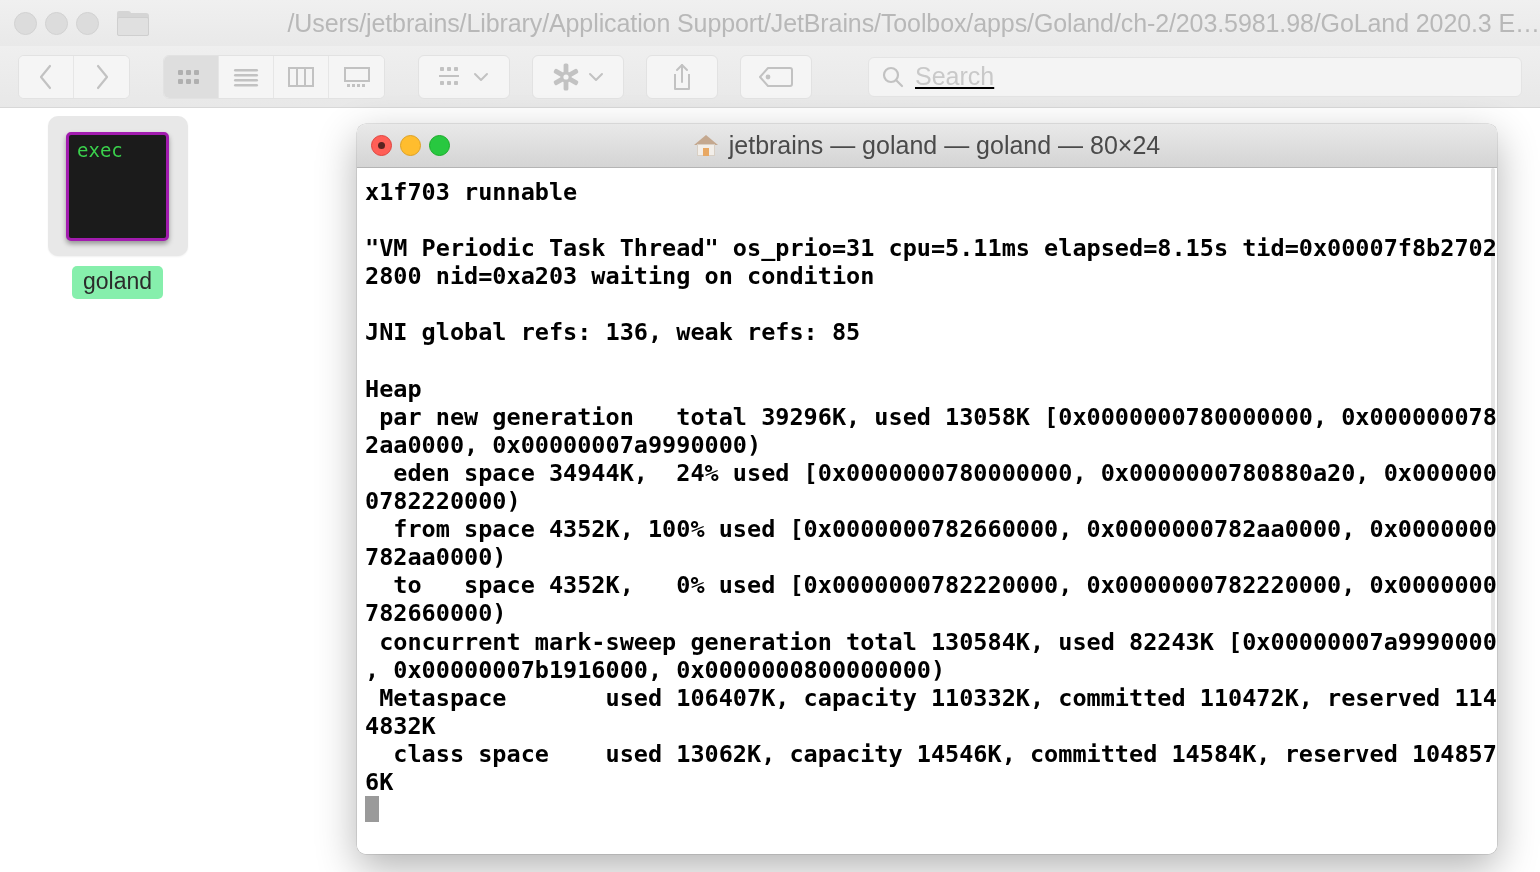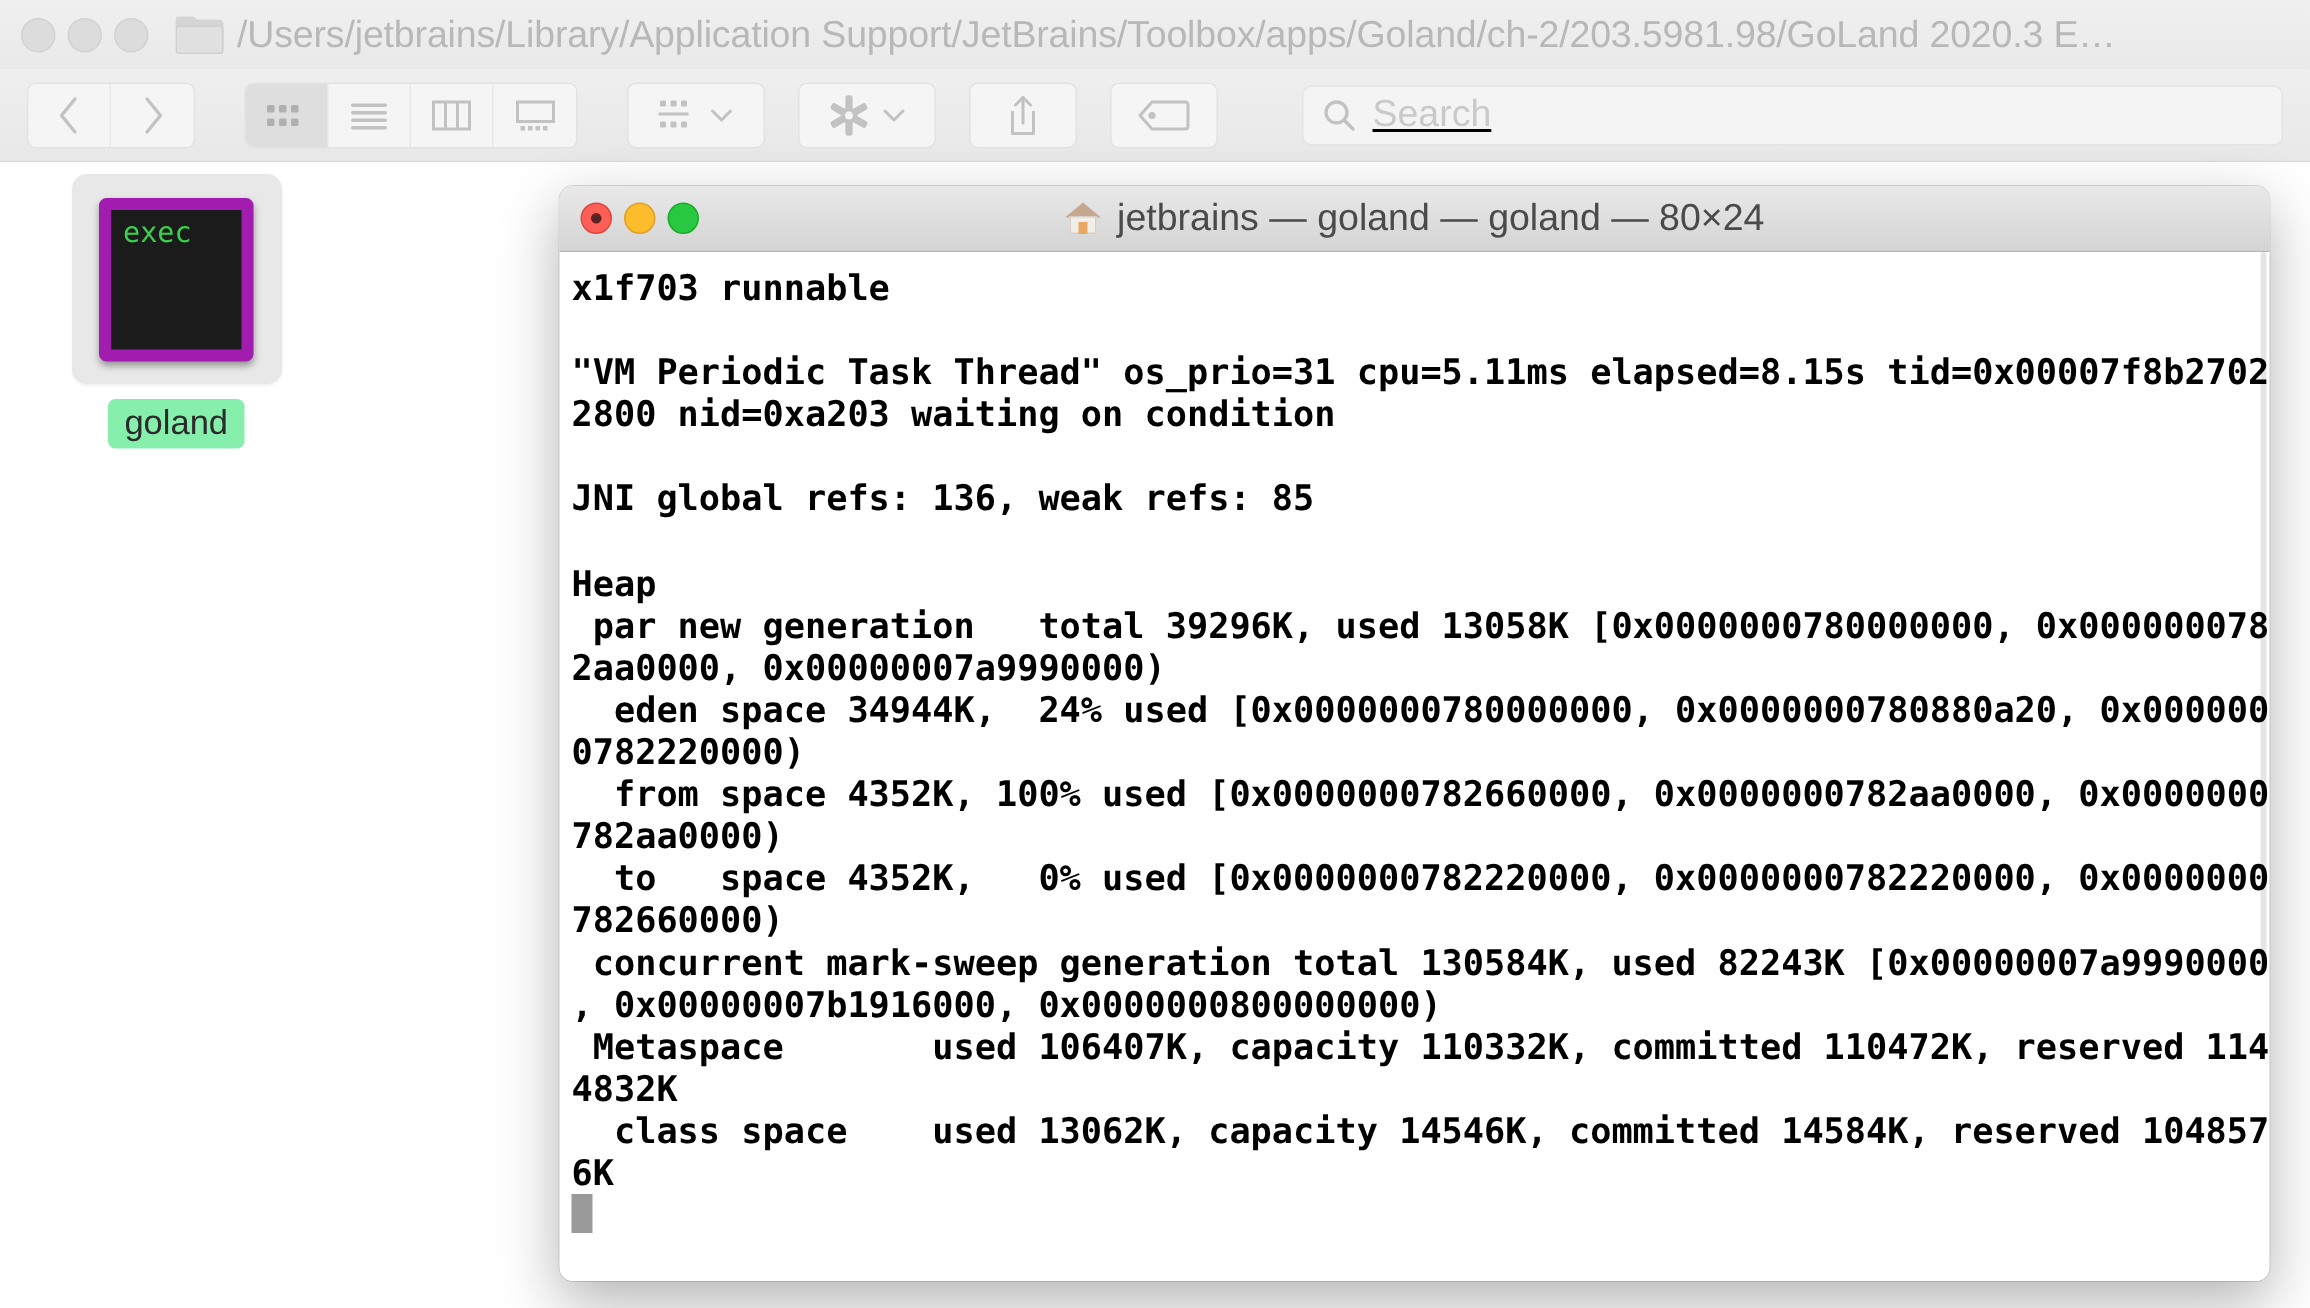--- a/index.html
+++ b/index.html
@@ -44,20 +44,21 @@
     background: #dcdcdc;
     border: 1px solid #d2d2d2;
   }
   .finder-path {
     display: flex;
     align-items: center;
     margin-left: 18px;
     gap: 9px;
     overflow: hidden;
     flex: 1;
+    justify-content: space-between;
   }
   .folder-icon {
     width: 32px; height: 25px;
     position: relative;
     flex: 0 0 auto;
   }
   .folder-icon .back {
     position: absolute;
     left: 0; top: 2px;
     width: 32px; height: 23px;
@@ -171,21 +172,21 @@
     background: #e8e8e8;
     border-radius: 10px;
     display: flex;
     align-items: center;
     justify-content: center;
     box-shadow: 0 1px 2px rgba(0,0,0,0.06);
   }
   .exec-screen {
     width: 103px; height: 109px;
     background: #1b1b1b;
-    border: 8px solid #a21caf;
+    border: 3px solid #a21caf;
     border-radius: 5px;
     box-sizing: border-box;
     box-shadow: 0 3px 5px rgba(0,0,0,0.35);
     padding: 5px 0 0 8px;
   }
   .exec-text {
     color: #3ad14c;
     font-family: "DejaVu Sans Mono", monospace;
     font-size: 19px;
     line-height: 20px;
@@ -196,21 +197,21 @@
     color: #2b2b2b;
     background: #86efac;
     padding: 2px 11px 4px 11px;
     border-radius: 5px;
     white-space: nowrap;
   }
 
   
   .terminal-window {
     position: absolute;
-    left: 373px; top: 124px;
+    left: 357px; top: 124px;
     width: 1140px; height: 730px;
     border-radius: 9px;
     background: #ffffff;
     box-shadow: 0 14px 40px rgba(0,0,0,0.30), 0 0 0 0.5px rgba(0,0,0,0.18);
     overflow: hidden;
   }
   .term-titlebar {
     height: 44px;
     background: linear-gradient(to bottom, #e9e9e9 0%, #d4d4d4 100%);
     border-bottom: 1px solid #b4b4b4;

